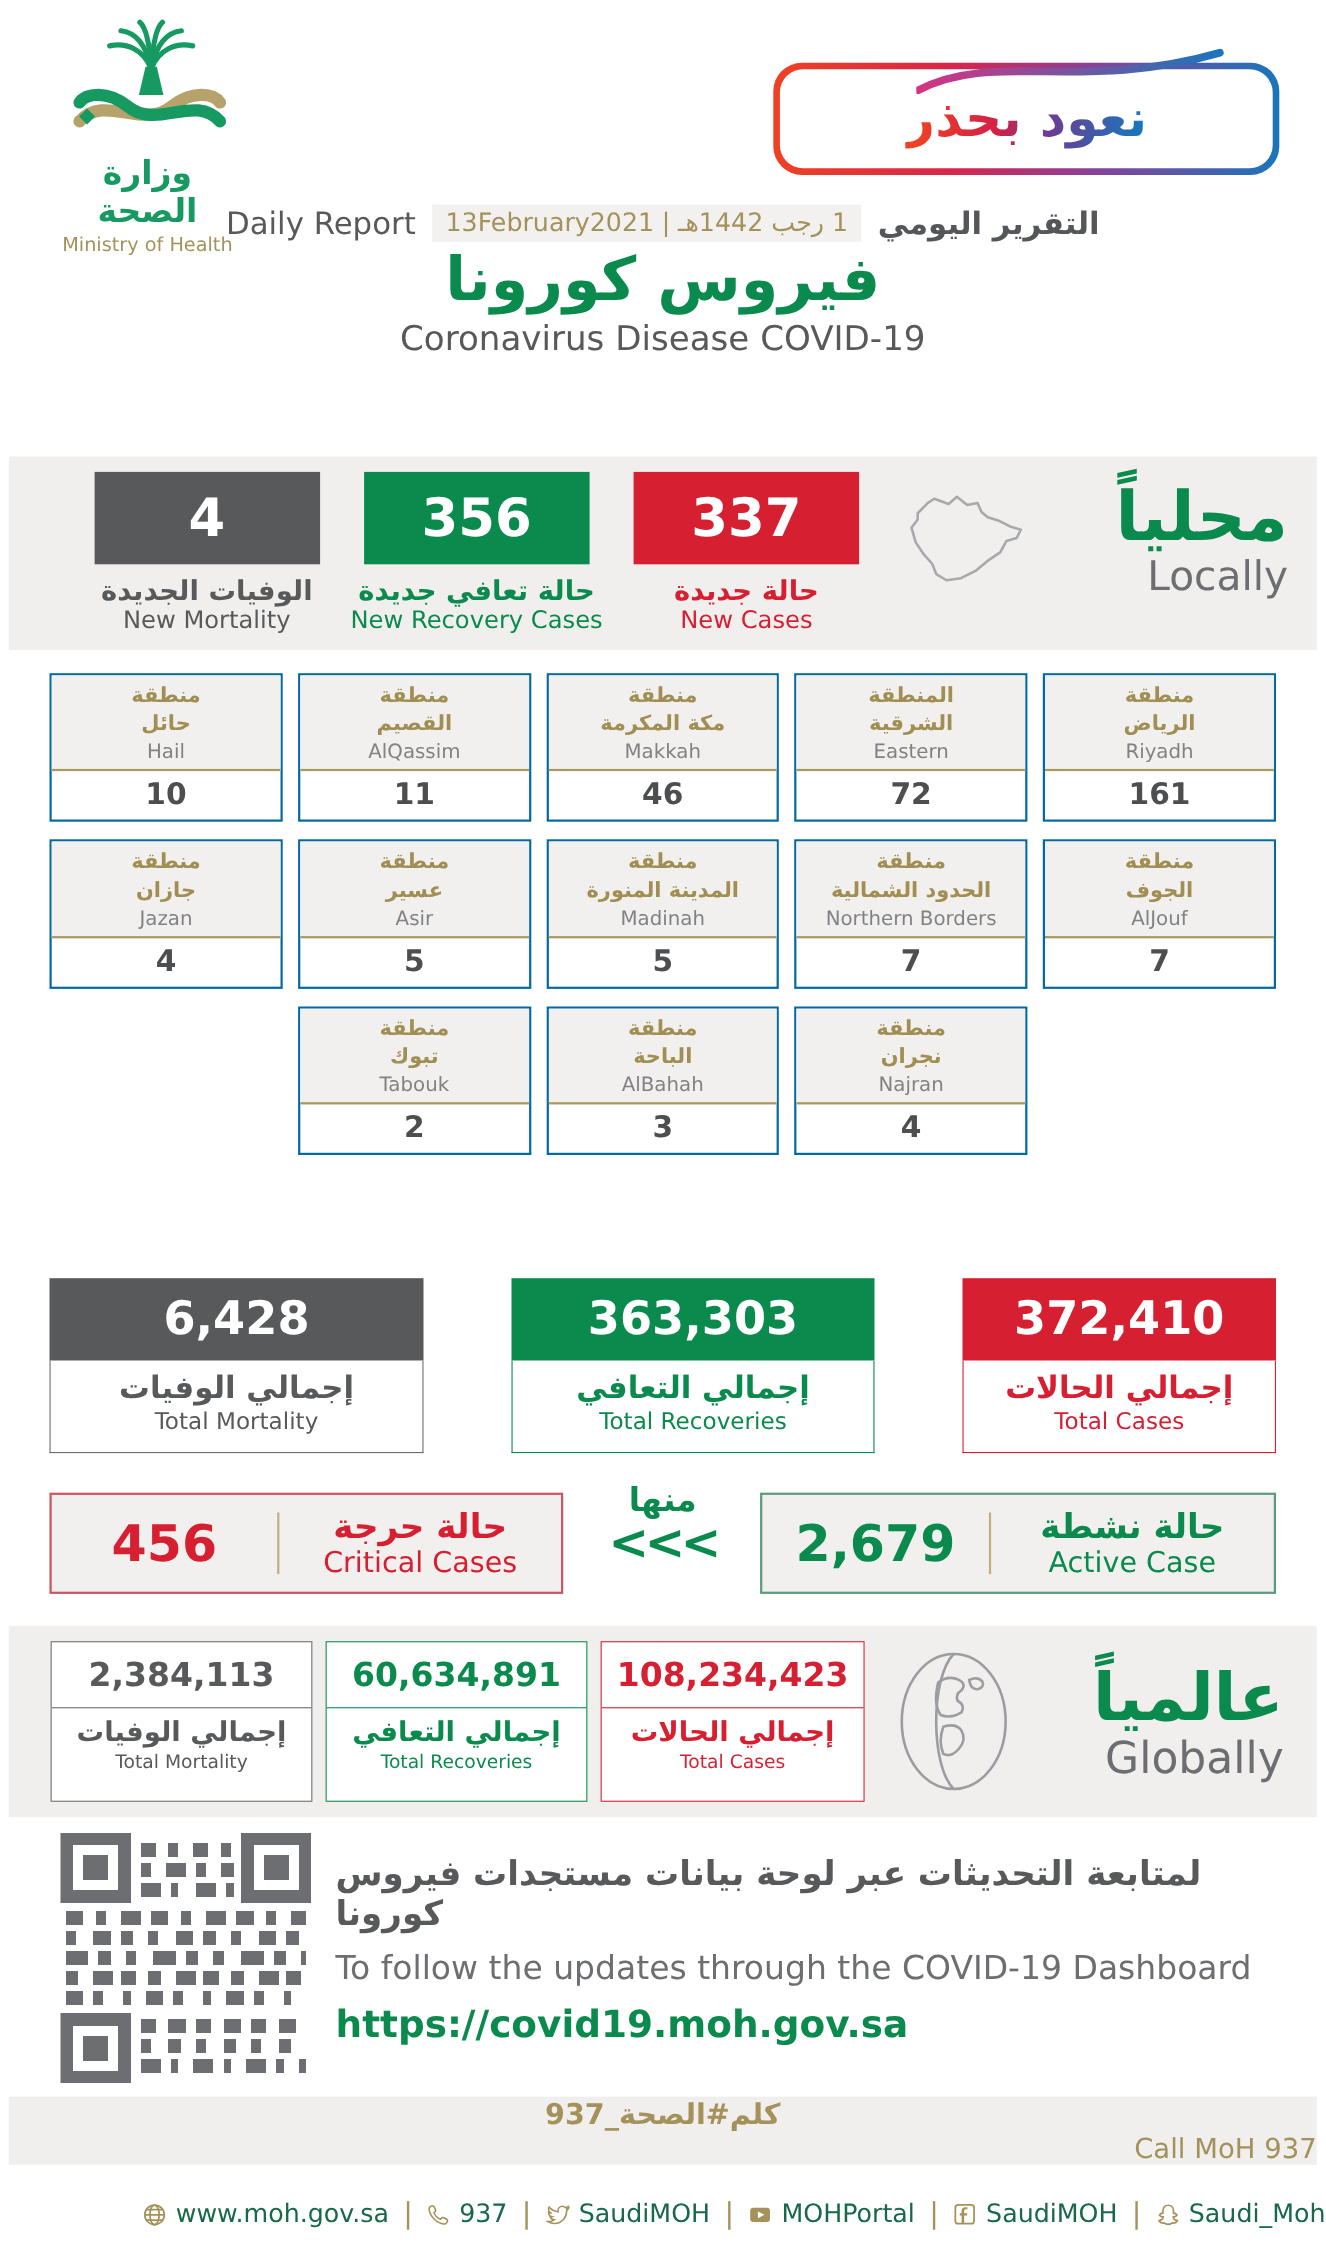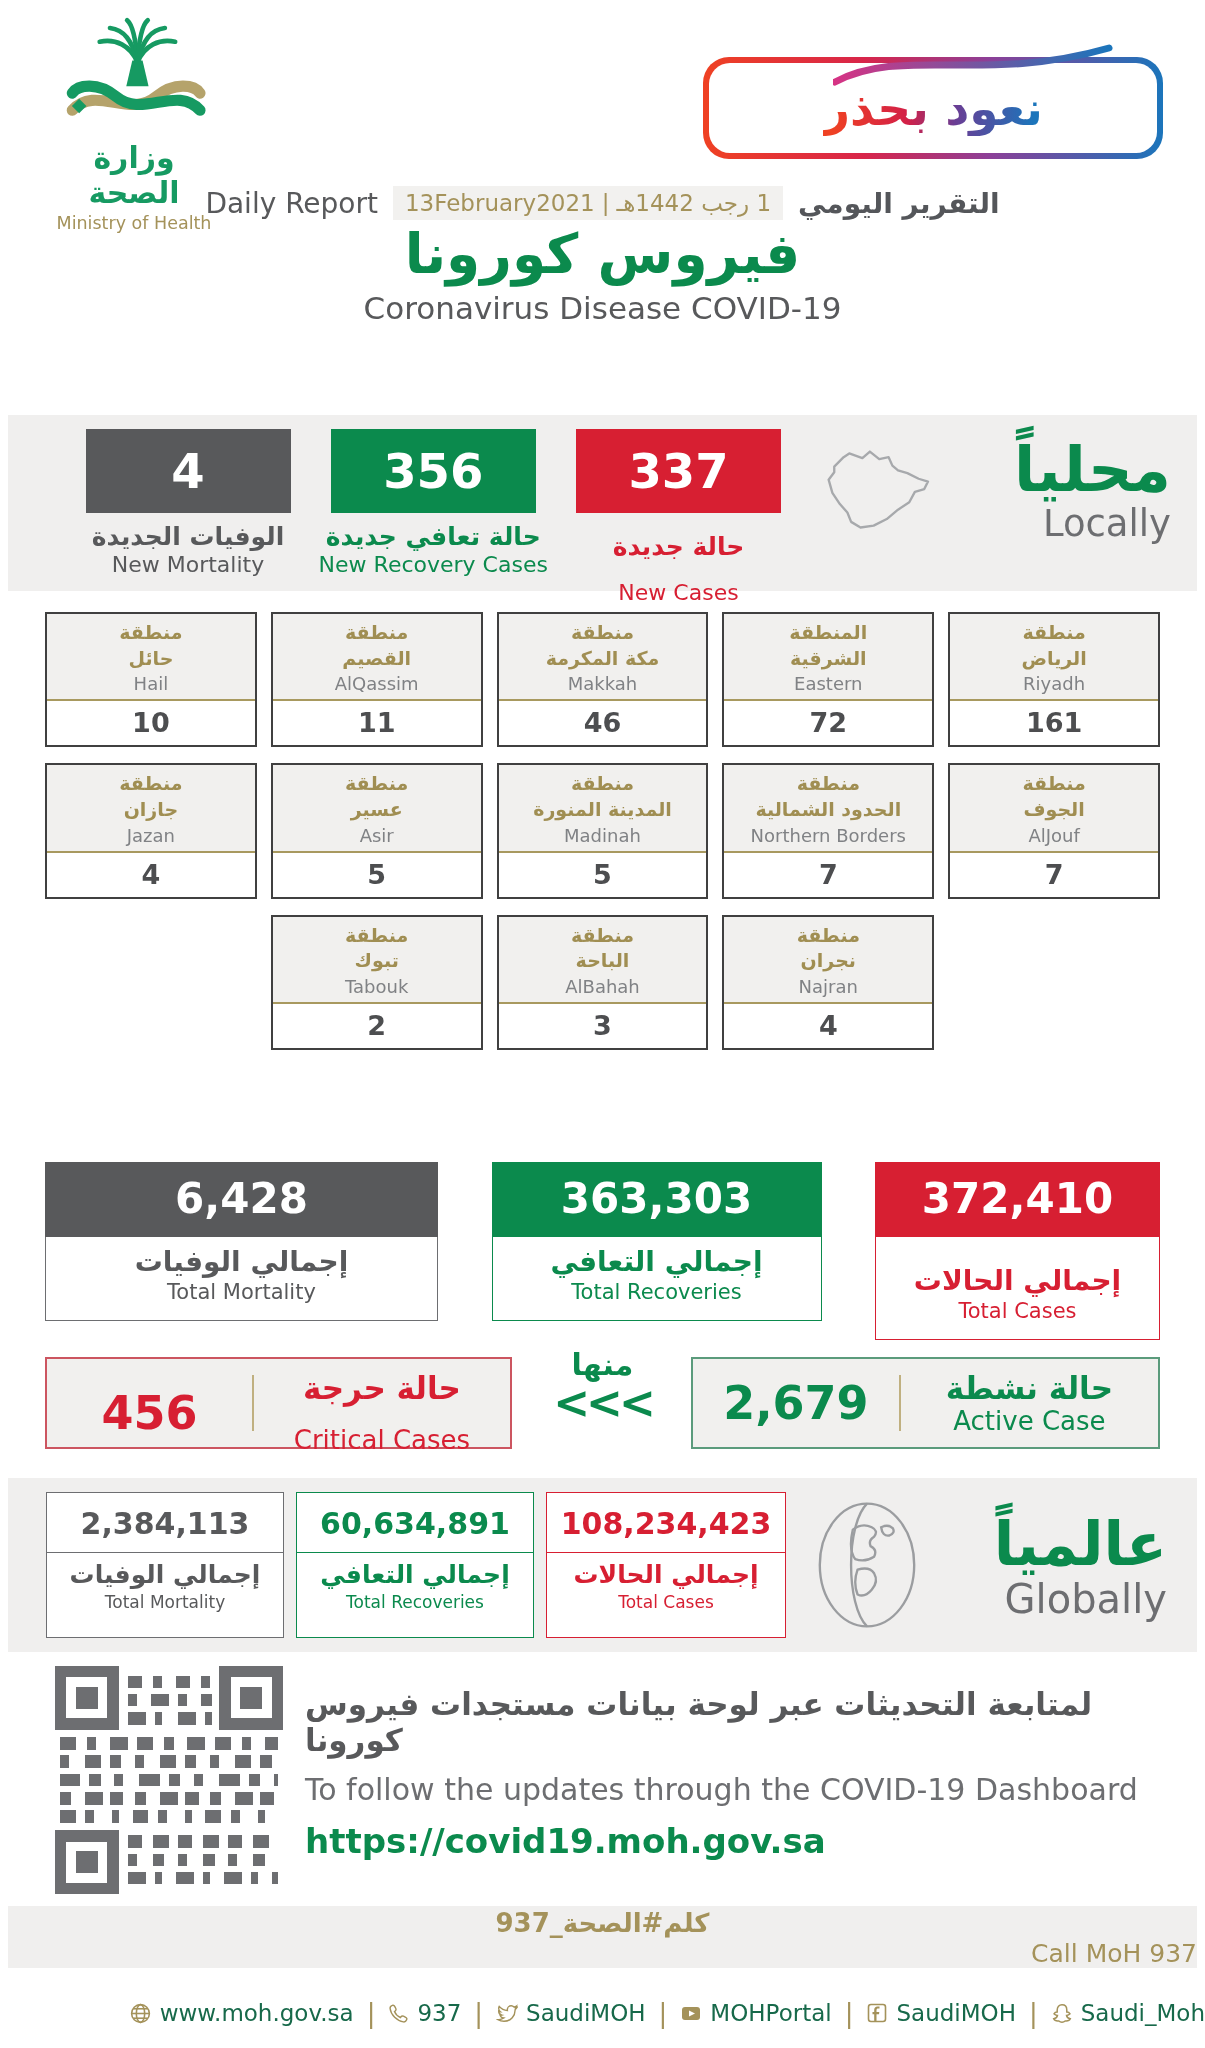--- a/index.html
+++ b/index.html
@@ -39,41 +39,41 @@
 
   
   .locally-band { top:415px; height:176px; display:flex; align-items:flex-start;
     justify-content:space-between; padding:14px 26px 0 64px; }
   .sgroup { width:232px; text-align:center; }
   .sbox { width:205px; height:84px; margin:0 auto; display:flex; align-items:center;
     justify-content:center; color:#fff; font-size:48px; font-weight:bold; }
   .sbox-gray { background:#58595b; } .sbox-green { background:#0b8a4d; } .sbox-red { background:#d71f32; }
   .slab-ar { font-size:25px; font-weight:bold; margin-top:9px; direction:rtl; }
   .slab-en { font-size:22px; margin-top:1px; }
-  .c-gray { color:#58595b; } .c-green { color:#0b8a4d; } .c-red { color:#d71f32;margin-top:19px; }
+  .c-gray { color:#58595b; } .c-green { color:#0b8a4d; } .c-red { color:#d71f32; }
   .map-svg { width:150px; height:148px; margin-top:2px; }
   .loc-head { width:200px; text-align:right; margin-top:8px; }
   .loc-ar { font-size:62px; font-weight:bold; color:#0b8a4d; line-height:1.05; direction:rtl; }
   .loc-en { font-size:37px; color:#6d6e71; }
 
   
   .regions { position:absolute; top:612px; left:45px; width:1115px; display:grid;
     grid-template-columns:repeat(5,1fr); column-gap:14px; row-gap:16px; }
-  .rcard { border:2px solid #404040; background:#fff; text-align:center; }
+  .rcard { border:2px solid #0369a1; background:#fff; text-align:center; }
   .rhead { background:#f1f0ee; border-bottom:2px solid #a8995f; padding:6px 4px 5px;
     min-height:78px; display:flex; flex-direction:column; justify-content:center; }
   .rar { color:#a08e52; font-weight:bold; font-size:19px; line-height:1.35; direction:rtl; }
   .ren { color:#808285; font-size:18px; margin-top:2px; }
   .rval { color:#4d4e50; font-weight:bold; font-size:27px; padding:6px 0 7px; }
   .col2 { grid-column:2; }
 
   
   .totals { position:absolute; top:1162px; left:45px; width:1115px; display:flex;
     justify-content:space-between; }
-  .tcard1 { width:393px; } .tcard2 { width:330px; } .tcard3 { width:285px; }
+  .tcard1 { width:340px; } .tcard2 { width:330px; } .tcard3 { width:285px; }
   .thead { color:#fff; font-size:42px; font-weight:bold; text-align:center; padding:12px 0 14px; }
   .th-gray { background:#58595b; } .th-green { background:#0b8a4d; } .th-red { background:#d71f32; }
   .tbody { border:1.5px solid; border-top:none; background:#fff; text-align:center; padding:8px 0 16px; }
   .tb-gray { border-color:#6d6e71; } .tb-green { border-color:#0b8a4d; } .tb-red { border-color:#d71f32; }
   .tb-ar { font-size:28px; font-weight:bold; direction:rtl; }
   .tb-en { font-size:21px; margin-top:2px; }
 
   
   .breakdown { position:absolute; top:1347px; left:45px; width:1158px; height:112px; }
   .bk-box { position:absolute; top:10px; height:92px; background:#f1f0ee; display:flex; align-items:center; }

